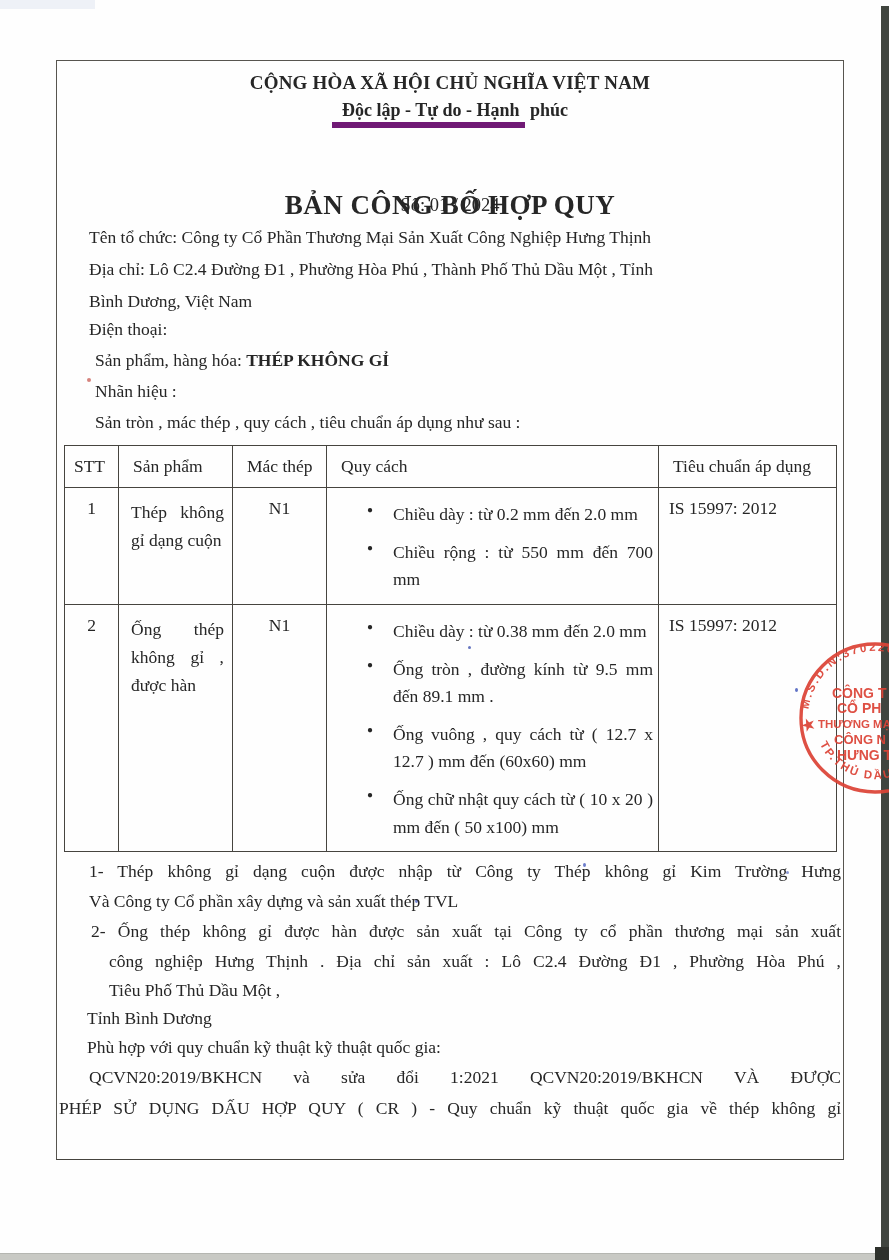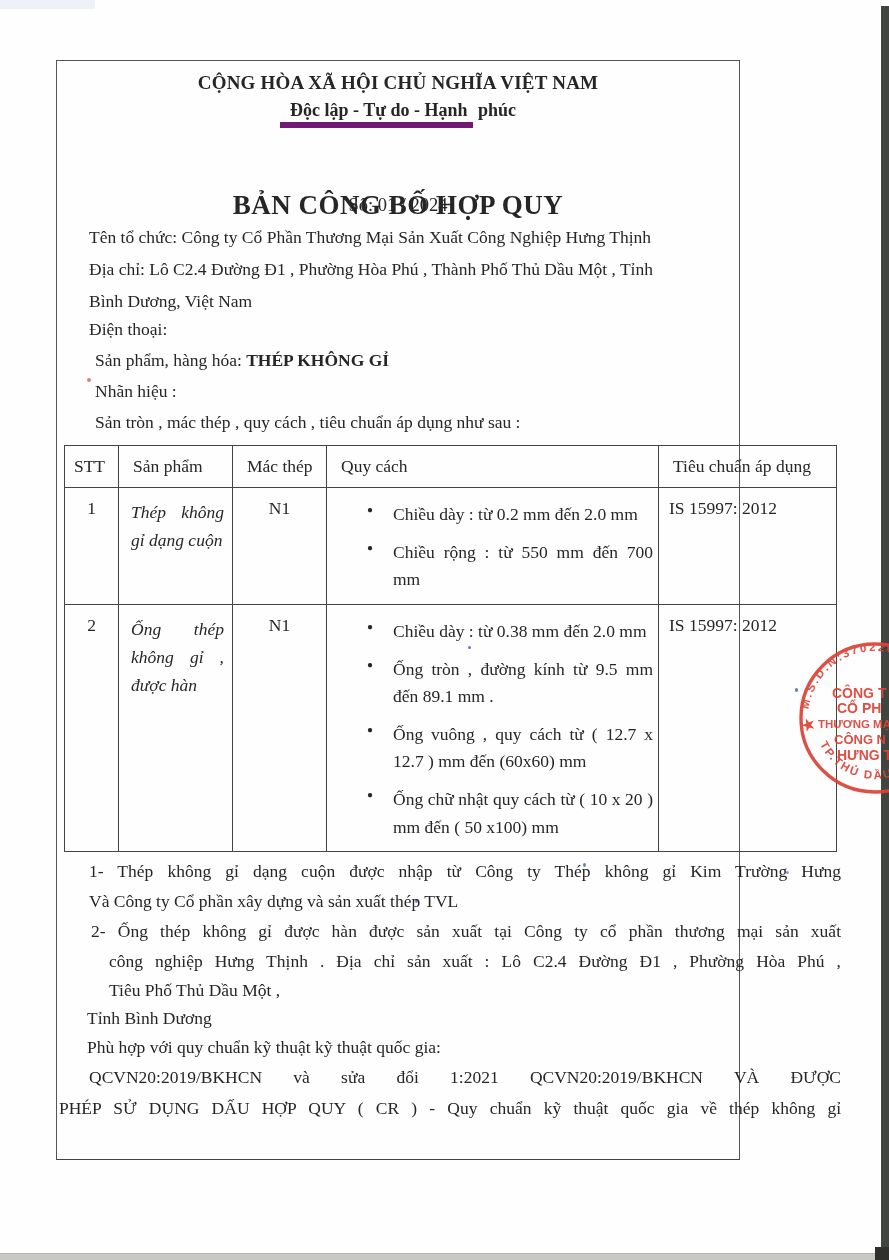--- a/index.html
+++ b/index.html
@@ -10,21 +10,21 @@
     font-family:"Liberation Serif", serif; color:#262626;
   }
   
   .smudge-tl { position:absolute; left:0; top:0; width:95px; height:9px; background:#eef1f7; }
   .edge-right { position:absolute; left:881px; top:6px; width:8px; height:1254px; background:#40453f; }
   .edge-bottom { position:absolute; left:0; top:1253px; width:889px; height:7px; background:#c8c9c4; border-top:1px solid #b5b6b1; }
   .corner-br { position:absolute; left:875px; top:1247px; width:14px; height:13px; background:#2e312c; }
   .speck { position:absolute; border-radius:50%; }
   
   .doc-border {
-    position:absolute; left:56px; top:60px; width:684px; height:1100px;
+    position:absolute; left:56px; top:60px; width:788px; height:1100px;
     border:1.5px solid #57554f; border-bottom-color:#45433e; background:transparent;
   }
   .abs { position:absolute; line-height:1.25; font-size:17.5px; }
   .center { left:0; width:100%; text-align:center; }
   .h-national { top:10px; font-size:19px; font-weight:bold; letter-spacing:.2px; }
   .h-motto { top:38px; font-size:18px; font-weight:bold; }
   .h-motto .uline { border-bottom:6px solid #701a75; padding:0 6px 2px 10px; }
   .h-title { top:108px; font-size:27px; font-weight:bold; letter-spacing:.5px;margin-top:20px; }
   .h-number { top:133px; font-size:18.5px; }
   .i-org   { top:166px; left:32px; }
@@ -42,21 +42,21 @@
   }
   .spec-table th, .spec-table td {
     border:1.5px solid #46443f; vertical-align:top; font-weight:normal; text-align:left;
   }
   .spec-table thead th { height:42px; vertical-align:middle; padding:2px 4px 2px 14px; }
   .spec-table th.c-stt, .spec-table td.c-stt { text-align:center; padding-left:0; }
   .spec-table td { padding-top:10px; }
   .row-1 td { height:96px; }
   .row-2 td { height:231px; }
   .cell-name { padding:10px 8px 0 12px; }
-  .cell-name div { line-height:1.6;font-style:italic; }
+  .cell-name div { line-height:1.6; }
   .jl { text-align:justify; text-align-last:justify; }
   .cell-std { padding:10px 4px 0 10px; }
   .spec-item { position:relative; margin:3px 6px 10px 66px; width:260px; text-align:justify; line-height:1.58; }
   .spec-item .dot { position:absolute; left:-26px; top:1px; font-size:10px; }
   .spec-item .dot::before { content:"●"; }
   
   .n1 { top:800px; left:32px; width:752px; text-align:justify; text-align-last:justify; }
   .n2 { top:830px; left:32px; }
   .n3 { top:860px; left:34px; width:750px; text-align:justify; text-align-last:justify; }
   .n4 { top:890px; left:52px; width:732px; text-align:justify; text-align-last:justify; }

